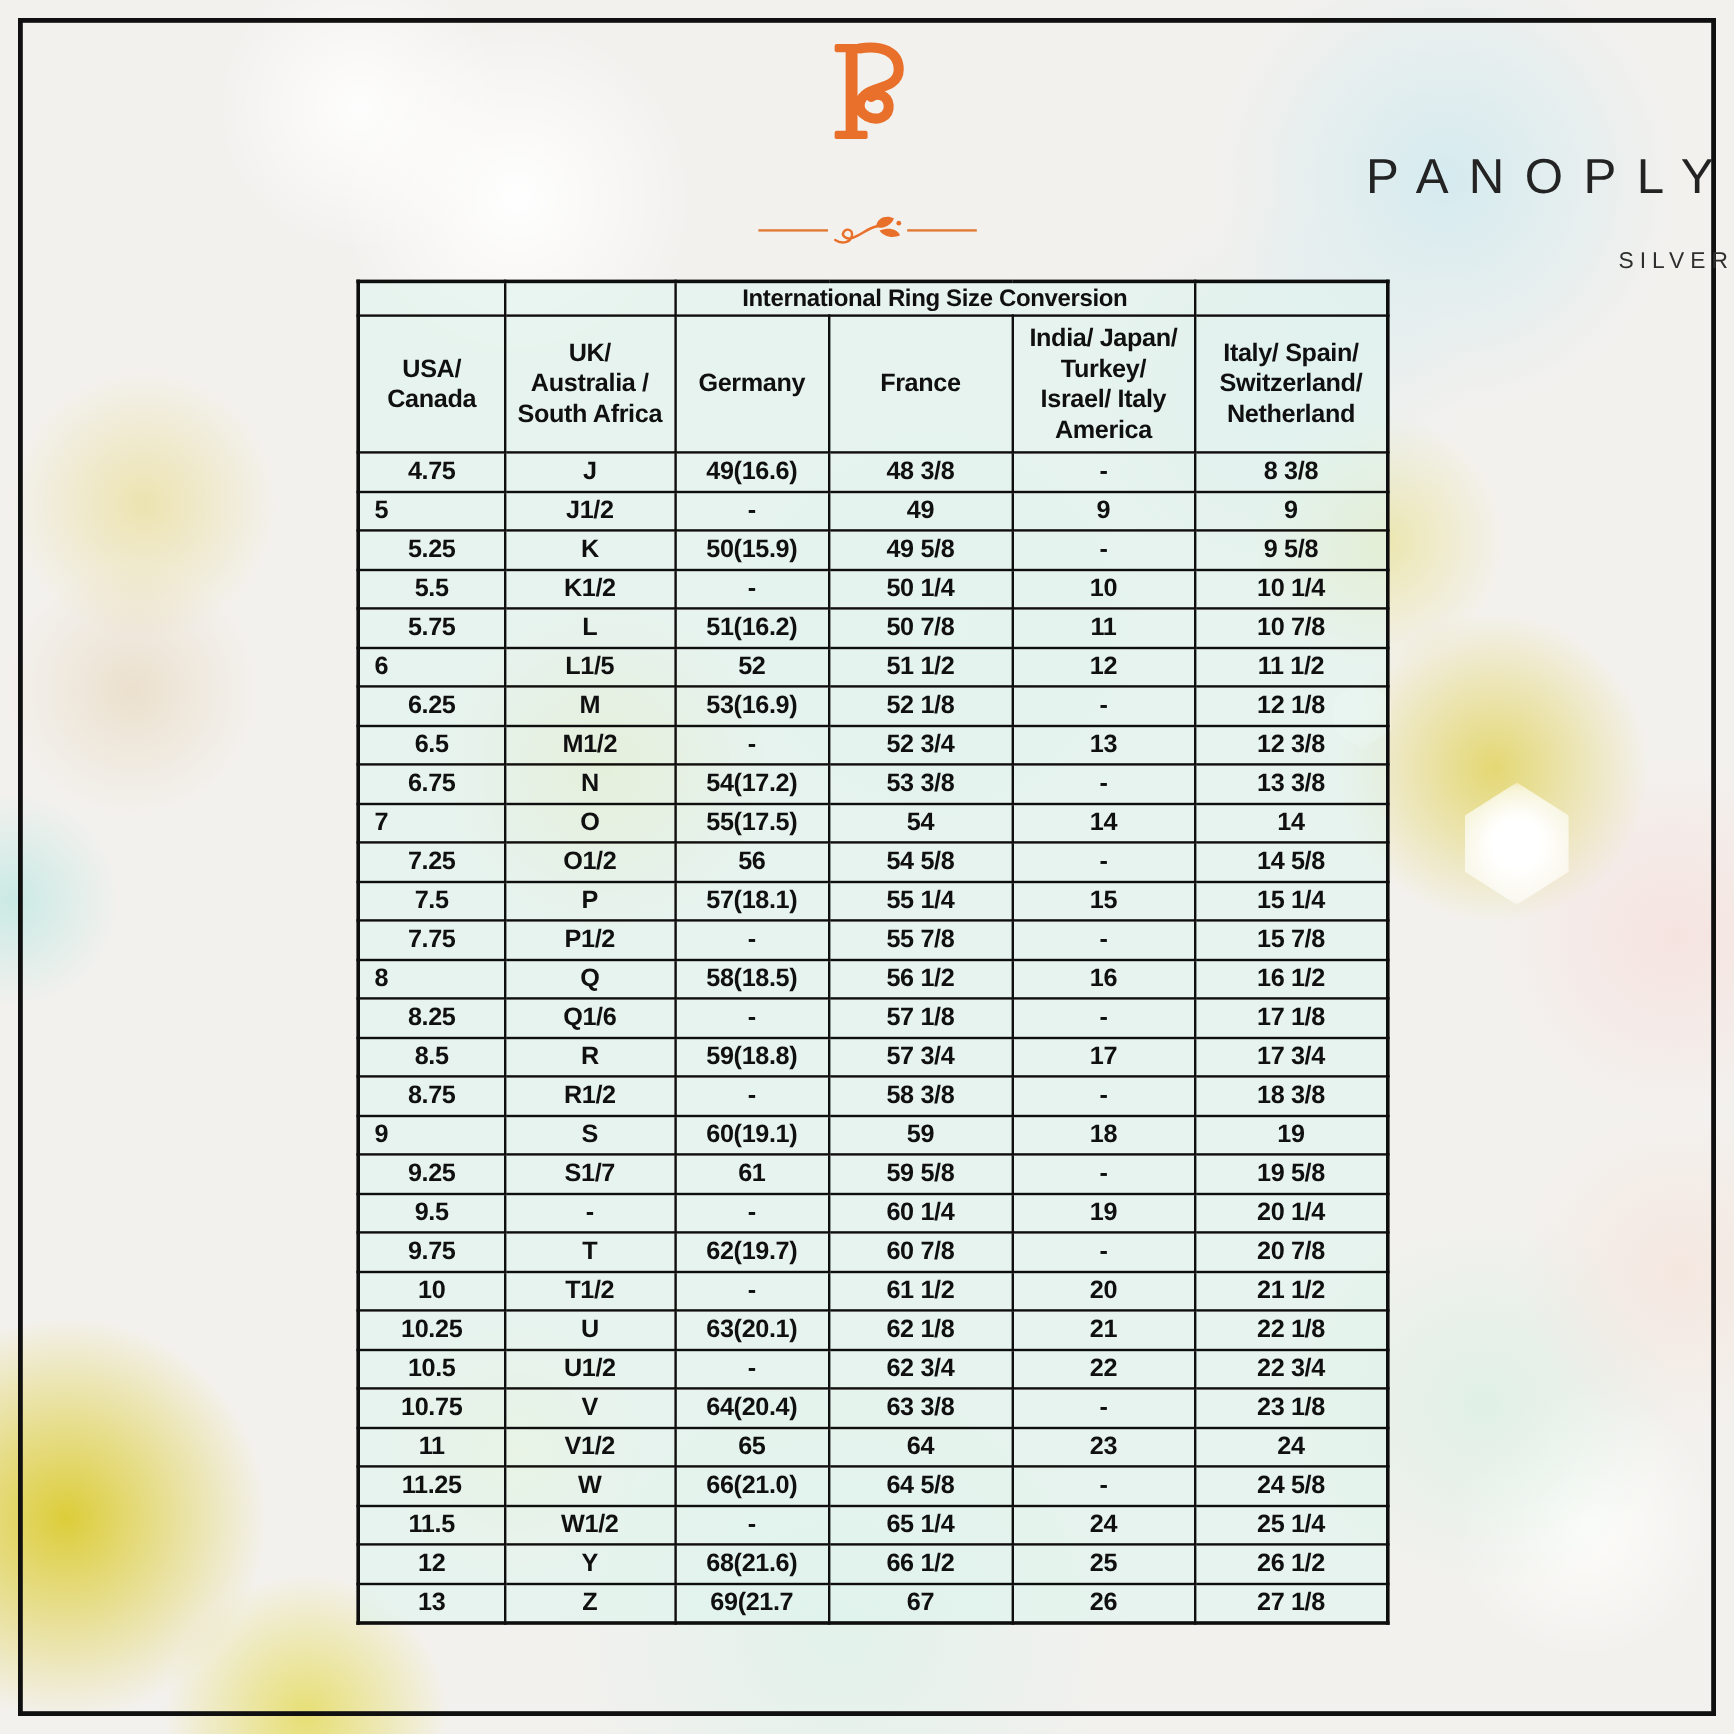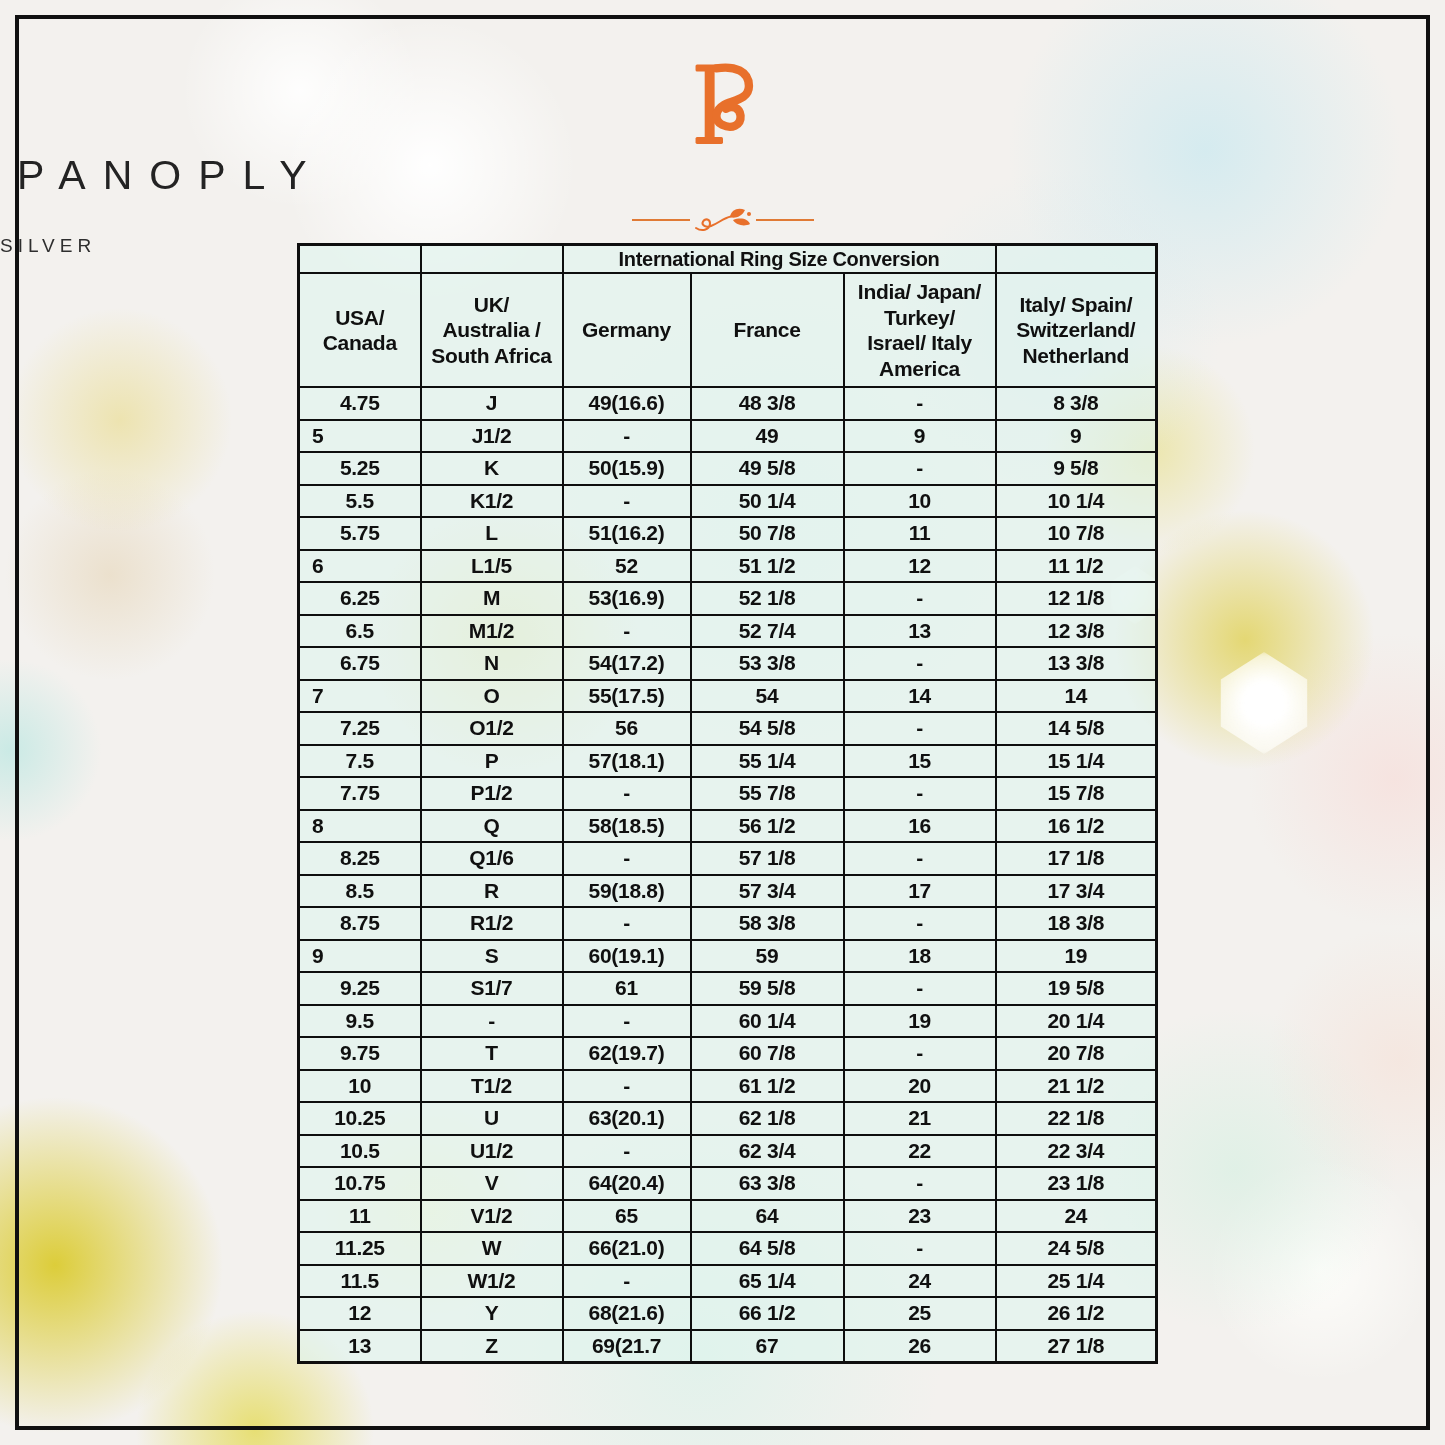--- a/index.html
+++ b/index.html
@@ -27,30 +27,30 @@
       radial-gradient(circle 320px at 700px 1360px, rgba(219,242,234,0.7),  rgba(219,242,234,0) 75%),
       radial-gradient(circle 300px at 780px 520px,  rgba(227,244,241,0.5),  rgba(227,244,241,0) 75%);
   }
   .hex{position:absolute;clip-path:polygon(50% 0,95% 27%,95% 73%,50% 100%,5% 73%,5% 27%);
     background:radial-gradient(circle,#ffffff 30%,rgba(255,255,245,0.35));filter:blur(2.5px);}
   .hex1{left:1216px;top:652px;width:96px;height:102px;}
   .hex2{left:1108px;top:566px;width:54px;height:58px;opacity:.5;}
   .frame{position:absolute;left:15px;top:15px;right:15px;bottom:15px;border:4px solid #101010;}
 
   
-  .brand{position:absolute;left:0;top:60px;width:100%;text-align:left;}
+  .brand{position:absolute;left:0;top:32px;width:100%;text-align:right;}
   .monogram{display:block;margin:0 auto;}
   .brand-name{margin-top:4px;font-size:41px;font-weight:400;color:#232323;
     letter-spacing:17px;padding-left:17px;line-height:1.05;}
   .divider{margin-top:10px;display:flex;align-items:center;justify-content:center;gap:4px;height:26px;}
   .divider .line{display:inline-block;width:58px;height:2px;background:#e07a35;}
   .brand-tagline{margin-top:2px;font-size:19px;font-weight:400;color:#2e2e2e;letter-spacing:5px;padding-left:0;}
 
   
-  .size-table{position:absolute;left:297px;top:243px;width:858px;border-collapse:collapse;
+  .size-table{position:absolute;left:297px;top:233px;width:858px;border-collapse:collapse;
     table-layout:fixed;border:3px solid #0e0e0e;color:#101010;}
   .size-table td,.size-table th{border:2px solid #0e0e0e;background:rgba(222,243,238,0.62);
     text-align:center;vertical-align:middle;font-weight:bold;letter-spacing:-0.3px;
     overflow:hidden;padding:0;}
   .title-row td{height:26px;font-size:20px;}
   .header-row th{height:112px;font-size:21px;line-height:25.5px;white-space:pre-line;}
   .size-table tbody td{height:30.5px;font-size:21px;line-height:22px;}
   .size-table tbody td.ta-left{text-align:left;padding-left:12px;}
 </style>
 </head>
@@ -175,21 +175,21 @@
           <td>M</td>
           <td>53(16.9)</td>
           <td>52 1/8</td>
           <td>-</td>
           <td>12 1/8</td>
         </tr>
         <tr>
           <td>6.5</td>
           <td>M1/2</td>
           <td>-</td>
-          <td>52 7/4</td>
+          <td>52 3/4</td>
           <td>13</td>
           <td>12 3/8</td>
         </tr>
         <tr>
           <td>6.75</td>
           <td>N</td>
           <td>54(17.2)</td>
           <td>53 3/8</td>
           <td>-</td>
           <td>13 3/8</td>

